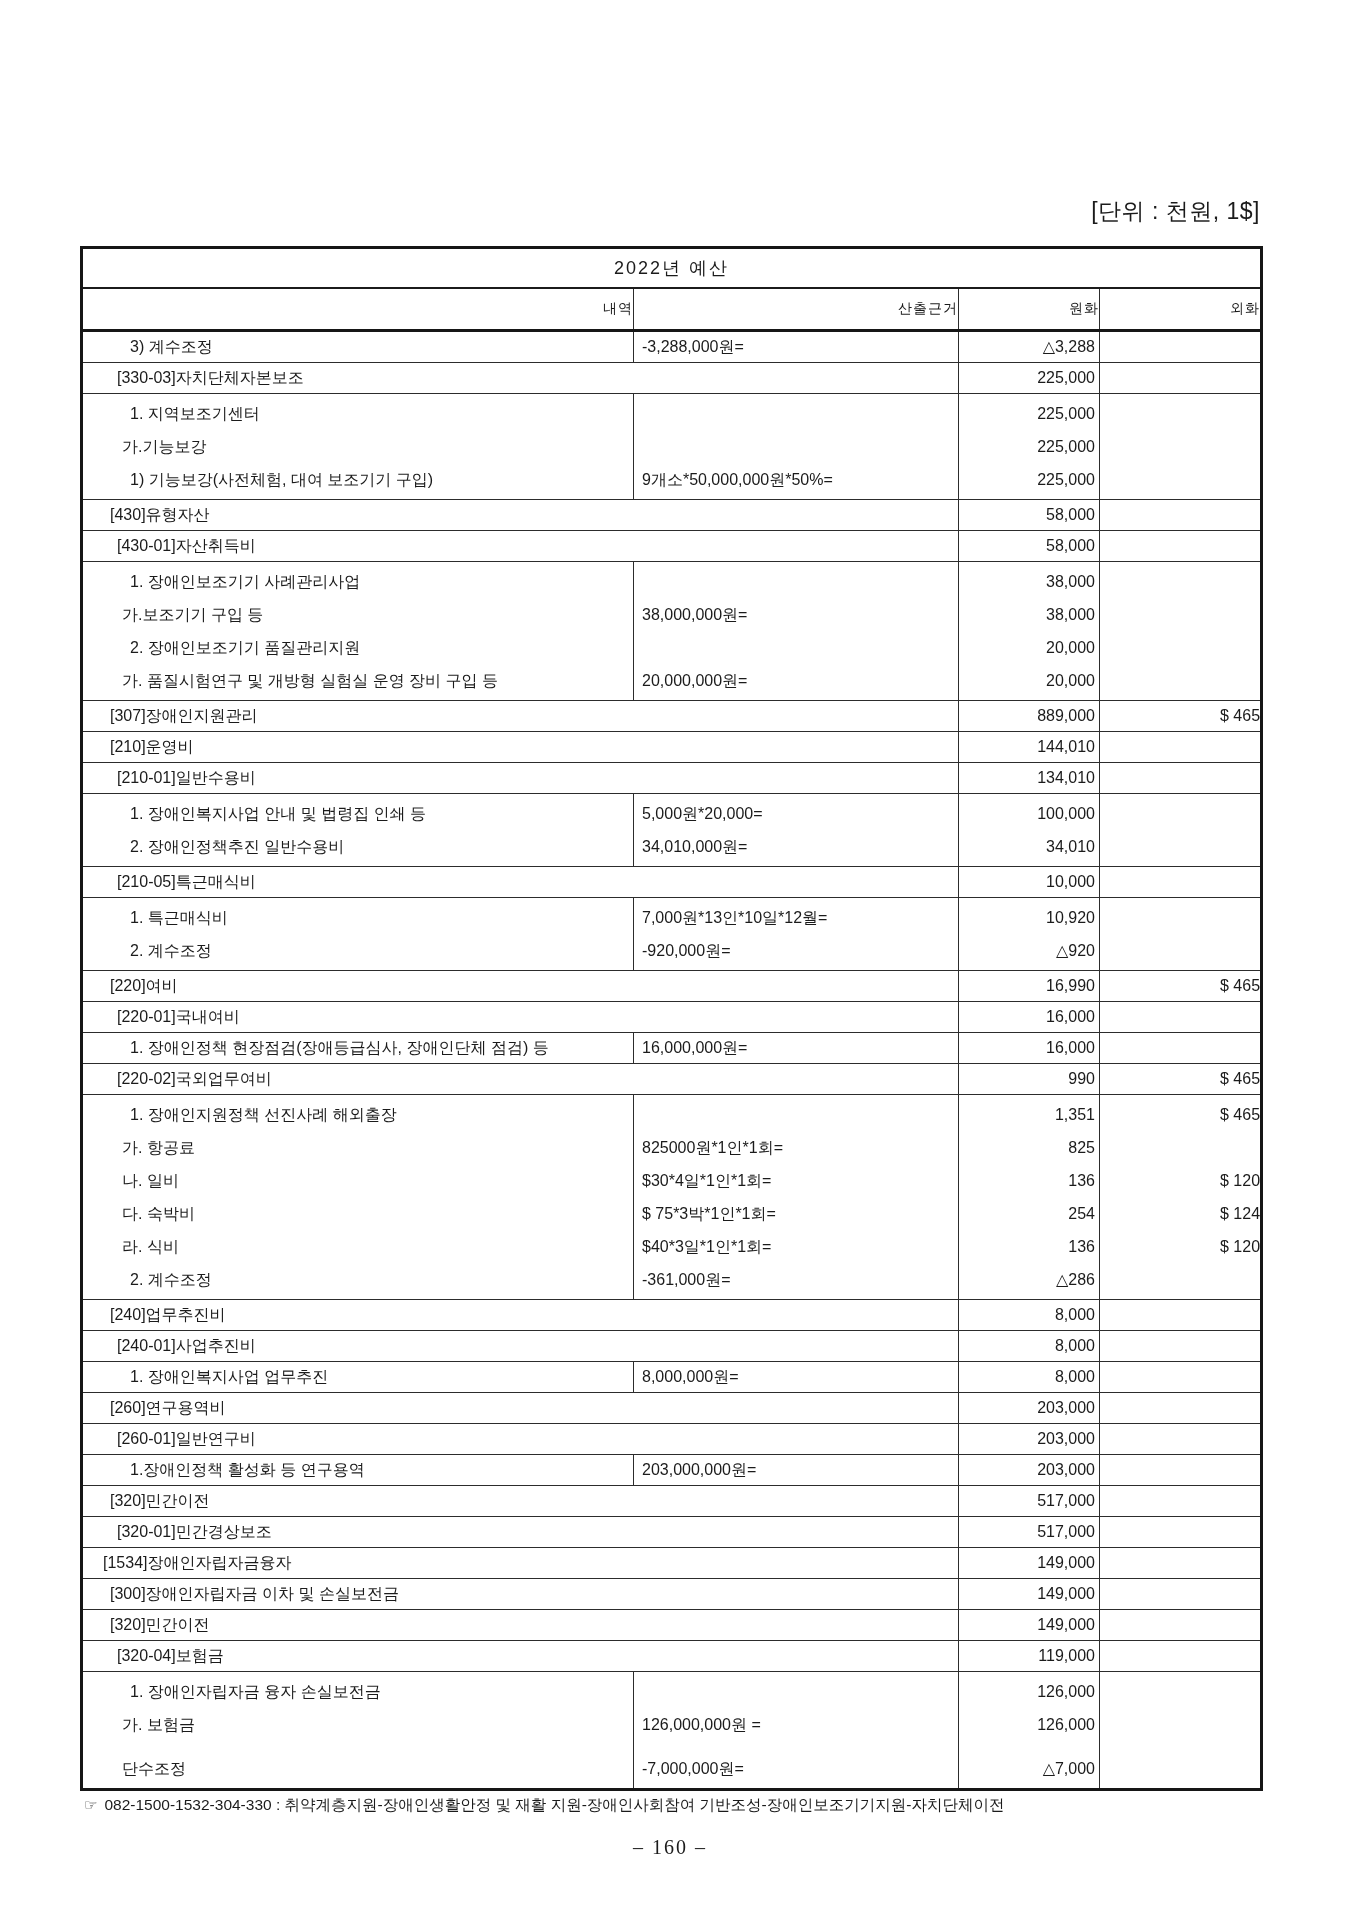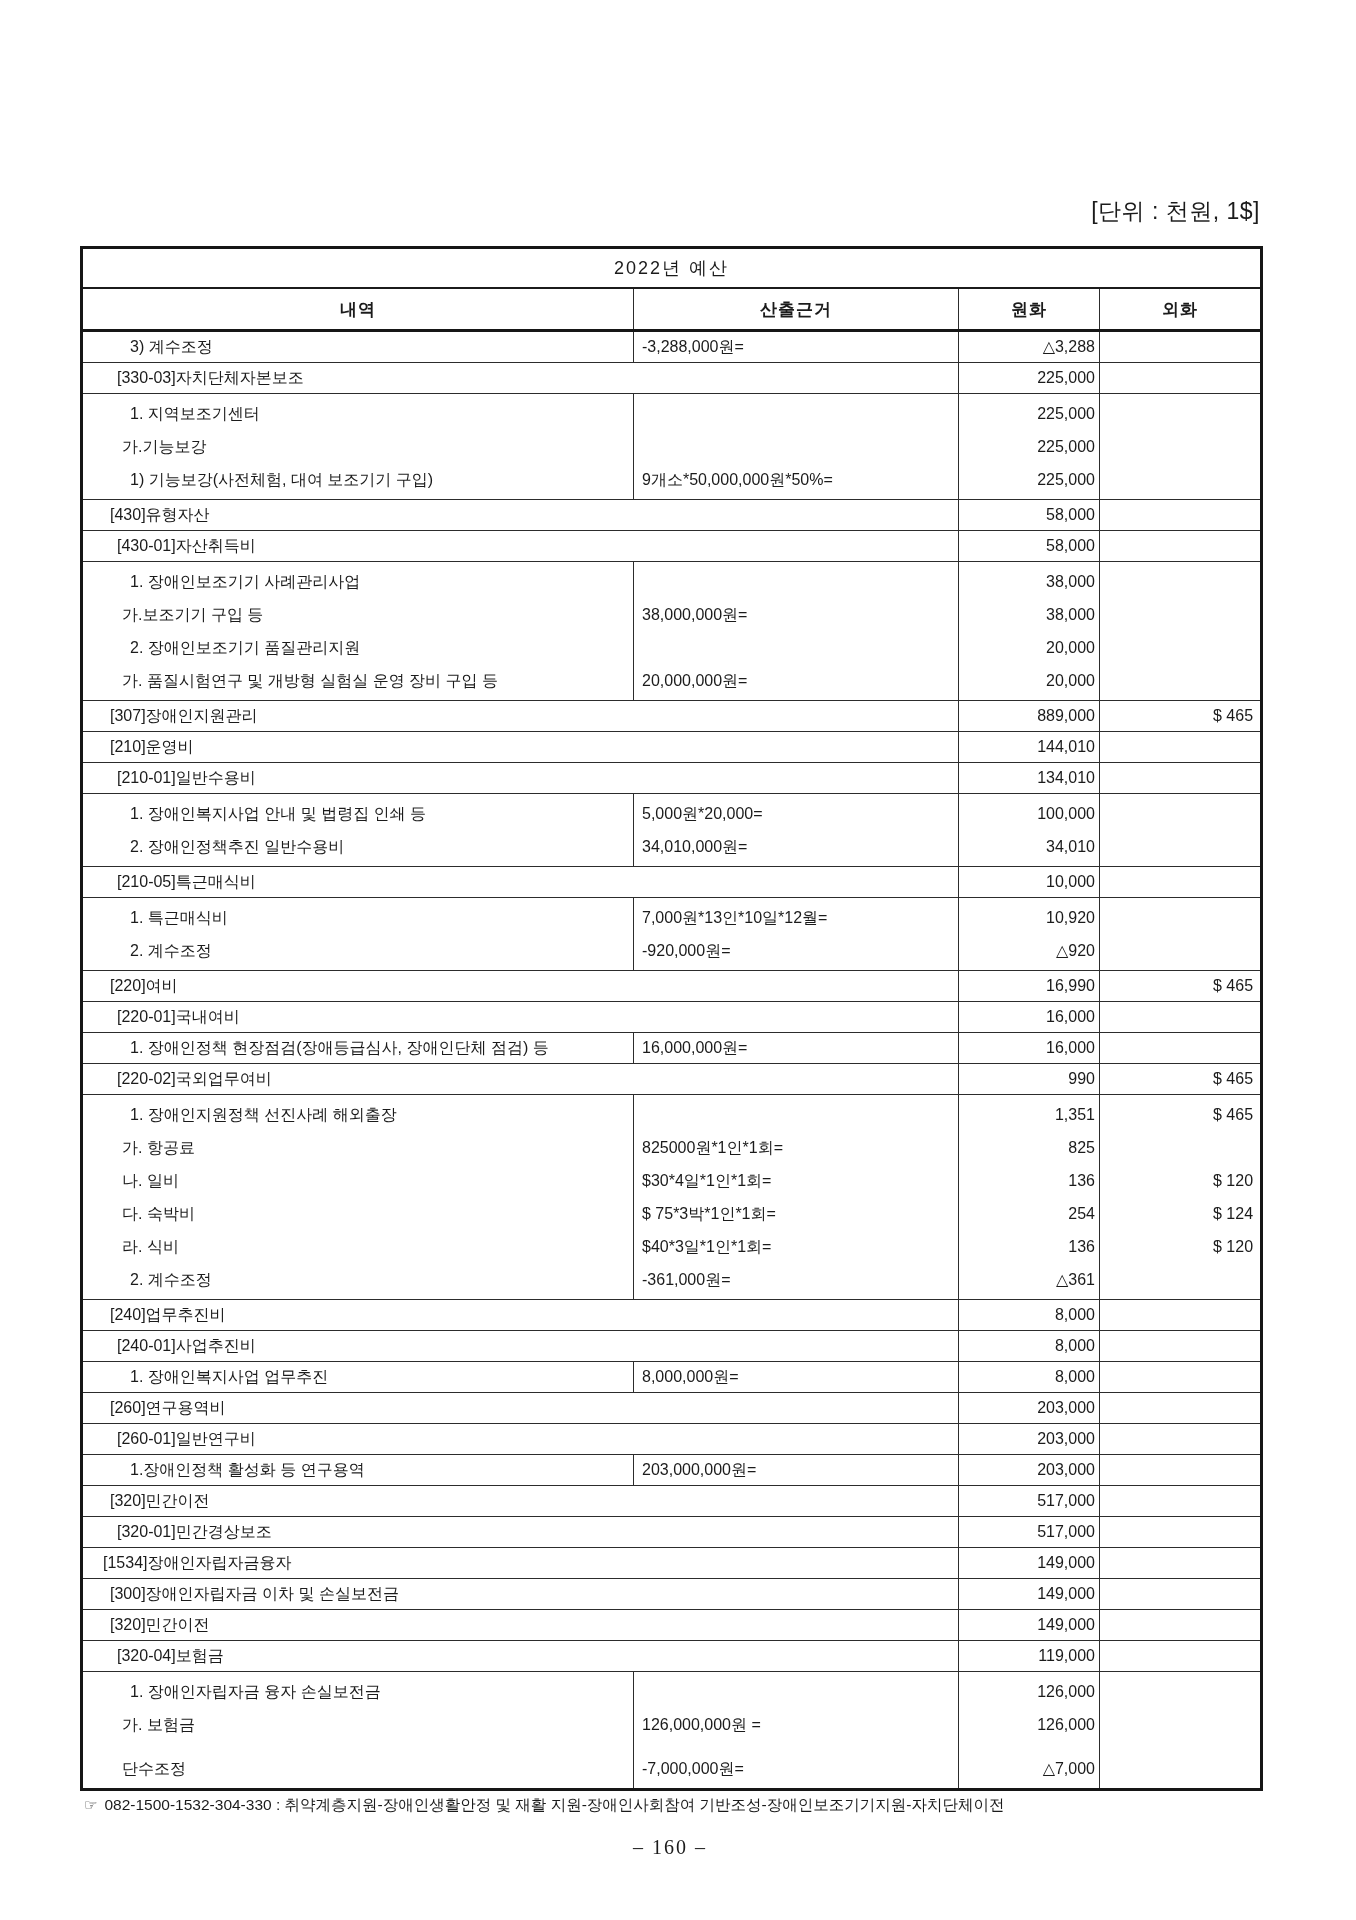--- a/index.html
+++ b/index.html
@@ -42,23 +42,23 @@
     height: 38px;
     font-size: 18px;
     font-weight: normal;
     text-align: center;
     letter-spacing: 2px;
     border-bottom: 2px solid #1b1b1b;
     padding: 0;
   }
   tr.cols-row th {
     height: 40px;
-    font-size: 17px;
-    font-weight: bold;
-    text-align: center;
+    font-size: 14px;
+    font-weight: normal;
+    text-align: right;
     letter-spacing: 1px;
     border: 1px solid #2c2c2c;
     border-bottom: 3px solid #161616;
     padding: 0;
   }
   tbody td {
     border: 1px solid #2c2c2c;
     vertical-align: middle;
     padding: 0;
     font-size: 16px;
@@ -77,21 +77,21 @@
   .ln.lbl { text-align: left; }
   .i1 { padding-left: 20px; }
   .i2 { padding-left: 27px; }
   .i3 { padding-left: 34px; }
   .i4 { padding-left: 47px; }
   .i5 { padding-left: 39px; }
   .i6 { padding-left: 47px; }
 
   .ln.basis { padding-left: 8px; text-align: left; }
   td.krw-cell .ln { text-align: right; padding-right: 4px; }
-  td.usd-cell .ln { text-align: right; padding-right: 7px; }
+  td.usd-cell .ln { text-align: right; }
 
   .footnote {
     position: absolute;
     top: 1795px;
     left: 84px;
     width: 1220px;
     font-size: 15.5px;
     white-space: nowrap;
   }
   .footnote .hand {
@@ -372,21 +372,21 @@
           <div class="ln basis">$ 75*3박*1인*1회=</div>
           <div class="ln basis">$40*3일*1인*1회=</div>
           <div class="ln basis">-361,000원=</div>
         </td>
         <td class="krw-cell">
           <div class="ln num">1,351</div>
           <div class="ln num">825</div>
           <div class="ln num">136</div>
           <div class="ln num">254</div>
           <div class="ln num">136</div>
-          <div class="ln num">△361</div>
+          <div class="ln num">△286</div>
         </td>
         <td class="usd-cell">
           <div class="ln num">$ 465</div>
           <div class="ln num">&nbsp;</div>
           <div class="ln num">$ 120</div>
           <div class="ln num">$ 124</div>
           <div class="ln num">$ 120</div>
           <div class="ln num">&nbsp;</div>
         </td>
       </tr>

